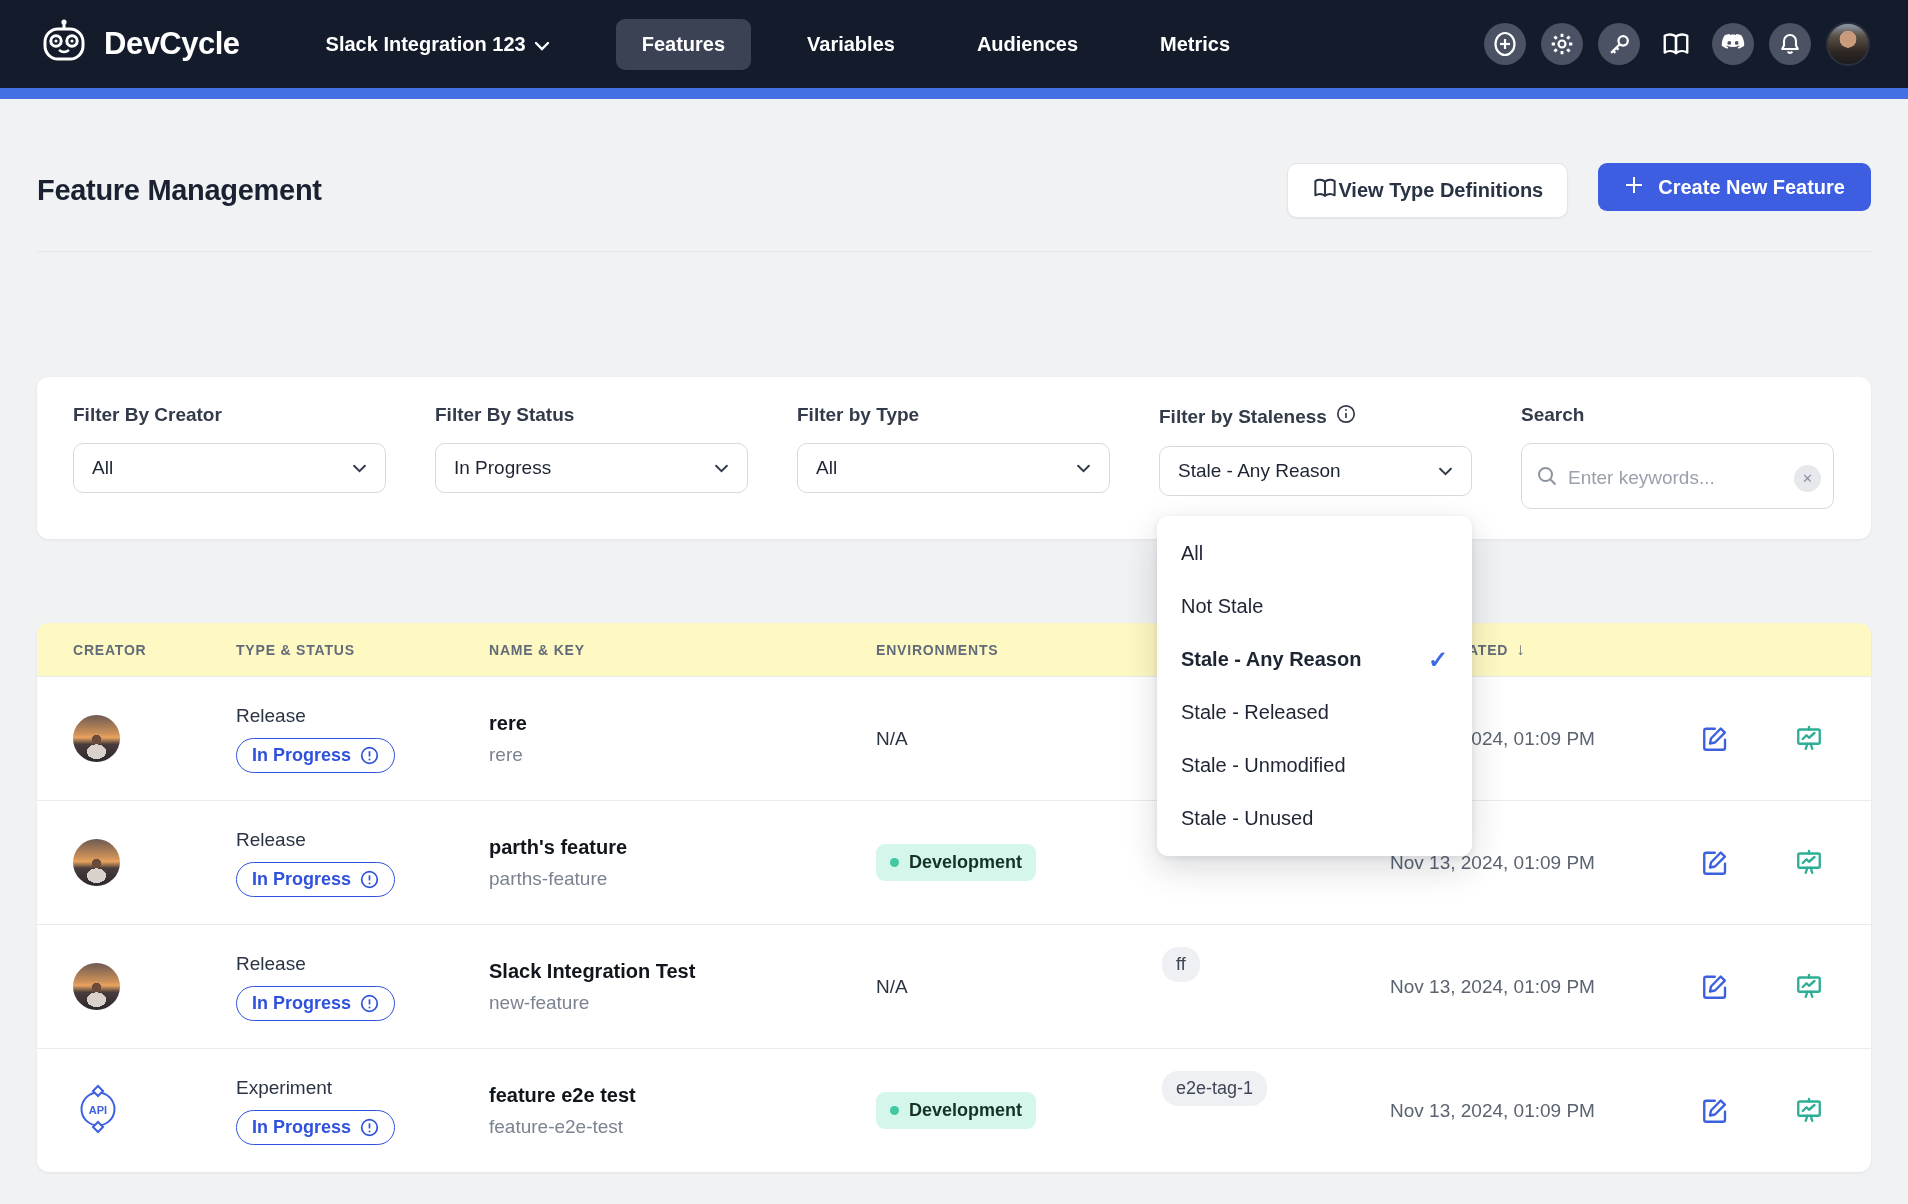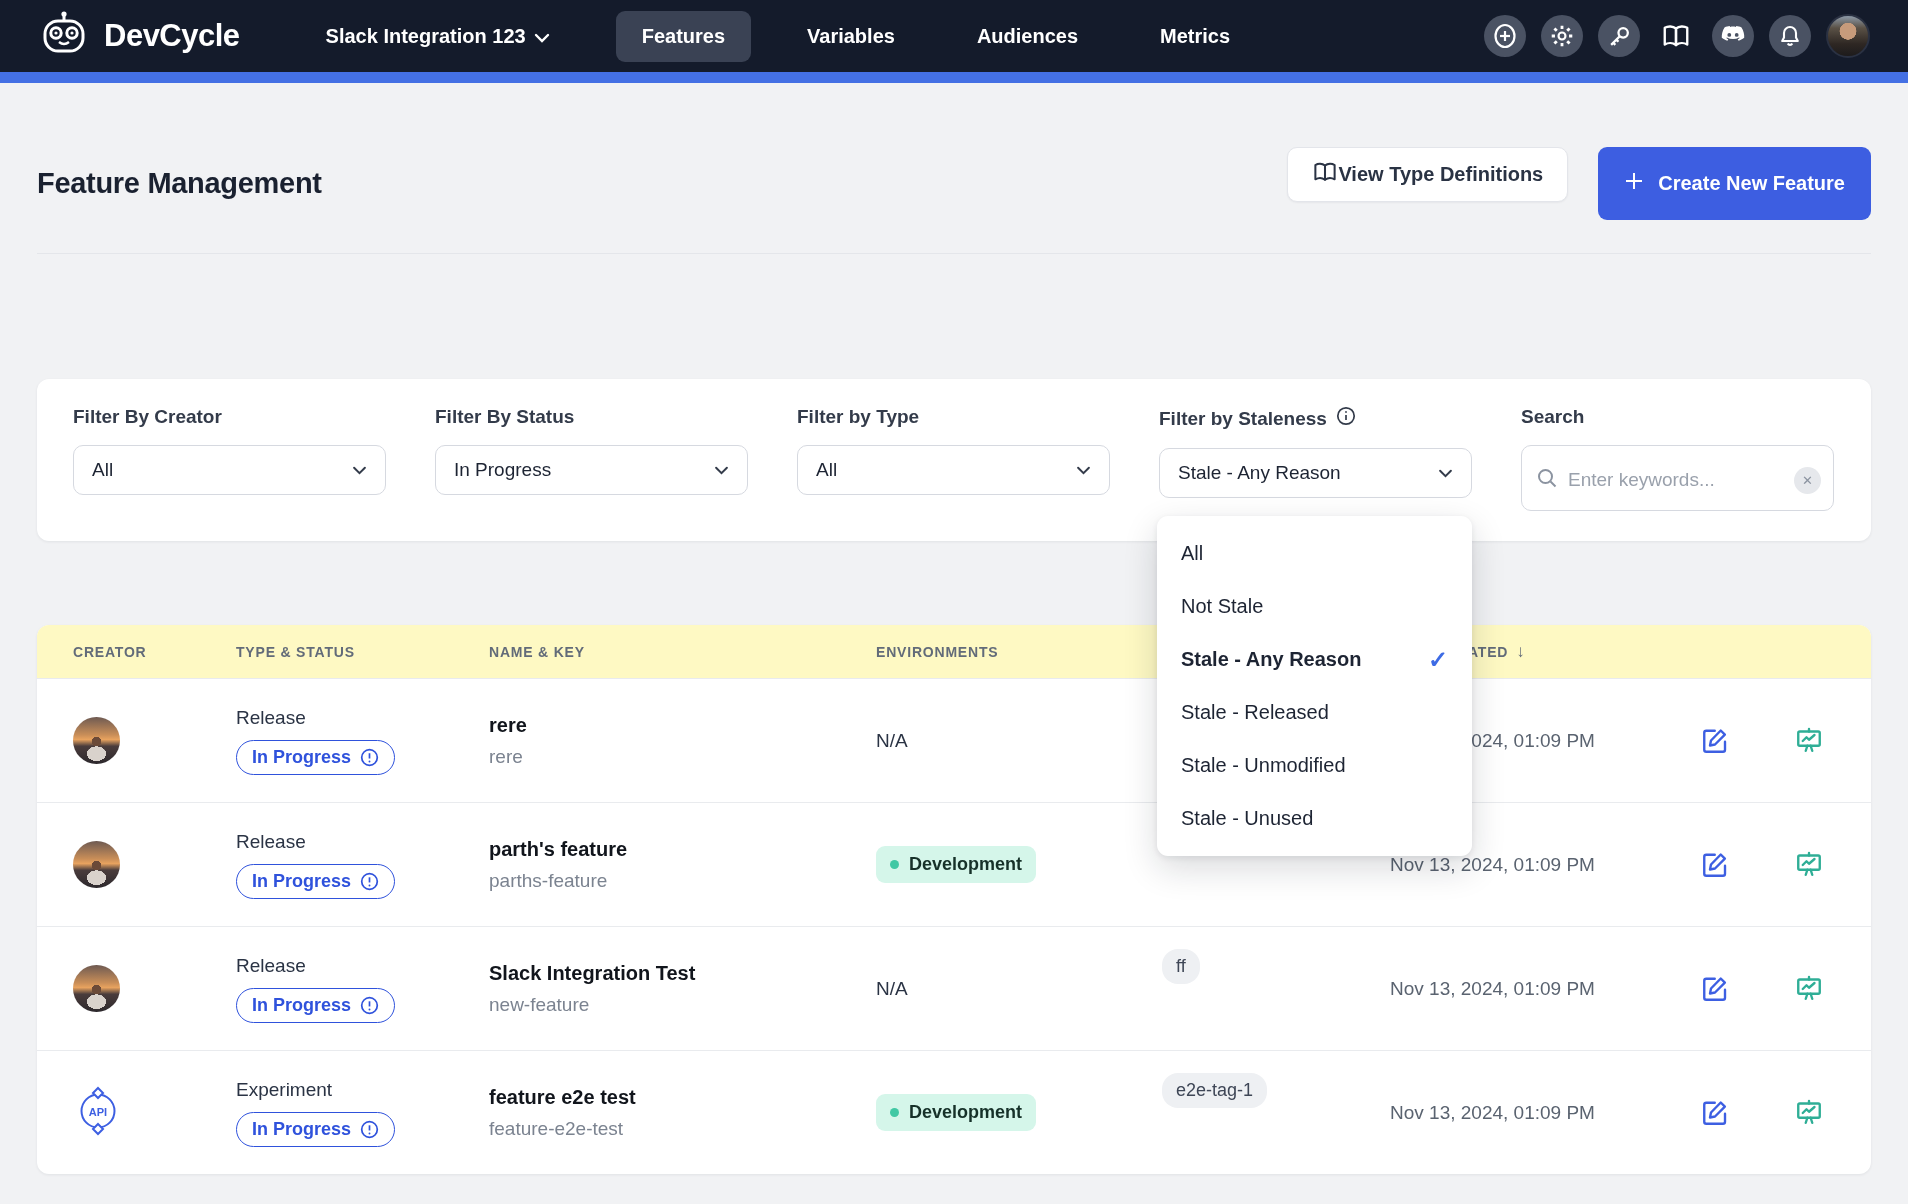--- a/index.html
+++ b/index.html
@@ -6,21 +6,21 @@
   html,body { width:1908px; height:1204px; }
   body {
     font-family:"Liberation Sans", sans-serif;
     background:#f1f2f4;
     position:relative;
     overflow:hidden;
     color:#1d2433;
   }
   
   .topbar {
-    height:72px; background:#141b2b;
+    height:88px; background:#141b2b;
     display:flex; align-items:center;
     padding:0 38px;
   }
   .brand { display:flex; align-items:center; gap:14px; }
   .brand-name { color:#fff; font-size:31px; font-weight:700; letter-spacing:-0.5px; }
   .project-selector {
     margin-left:86px; display:flex; align-items:center; gap:8px;
     color:#fff; font-size:20px; font-weight:600; cursor:pointer;
   }
   .nav { display:flex; align-items:center; margin-left:66px; gap:30px; }
@@ -55,21 +55,21 @@
   .btn-secondary {
     display:flex; align-items:center; 
     background:#fff; border:1px solid #e3e5ea; border-radius:10px;
     padding:0 24px; height:55px; font-size:20px; font-weight:600; color:#2a3344;
     box-shadow:0 1px 2px rgba(16,24,40,.05); cursor:pointer;
     font-family:"Liberation Sans", sans-serif;
   }
   .btn-primary {
     display:flex; align-items:center; gap:14px;
     background:#3d5ee1; border:none; border-radius:9px;
-    padding:0 26px; height:73px; font-size:20px; font-weight:600; color:#fff;
+    padding:0 26px; height:48px; font-size:20px; font-weight:600; color:#fff;
     cursor:pointer; font-family:"Liberation Sans", sans-serif;
   }
   .divider { margin-top:33px; border-bottom:1px solid #e4e6ea; }
 
   
   .filter-card {
     margin-top:125px; background:#fff; border-radius:12px;
     box-shadow:0 1px 3px rgba(16,24,40,.07);
     padding:27px 36px 30px 36px;
     display:flex; gap:49px;

